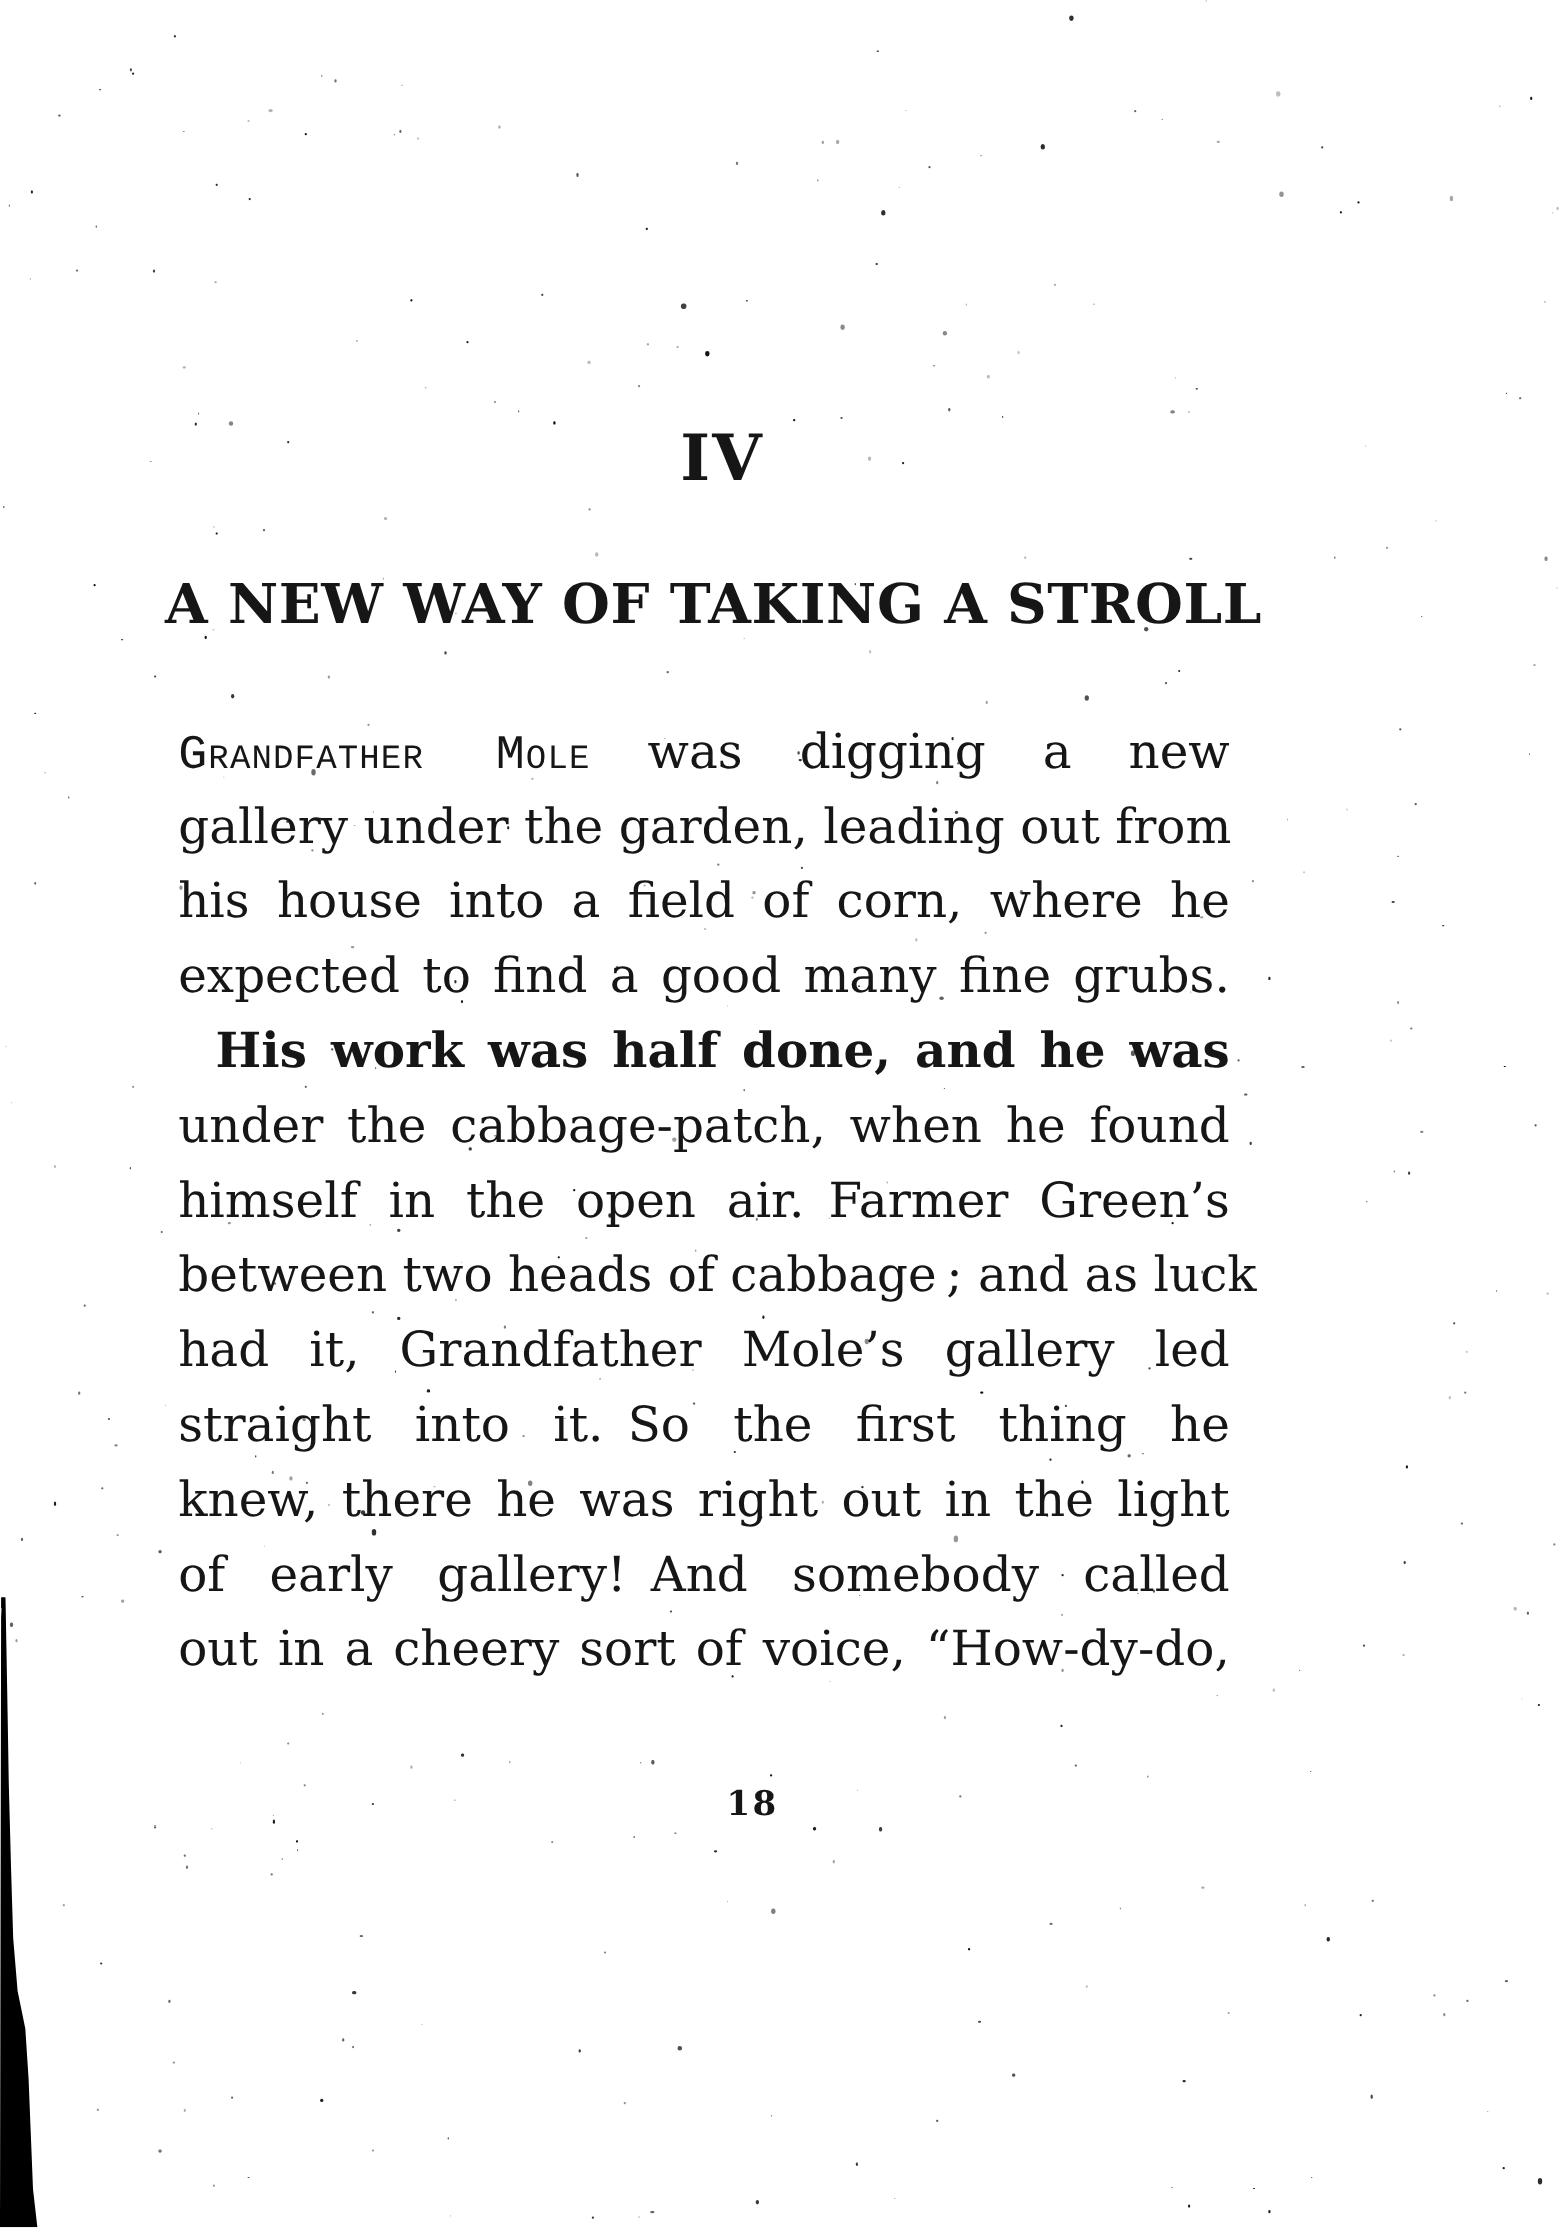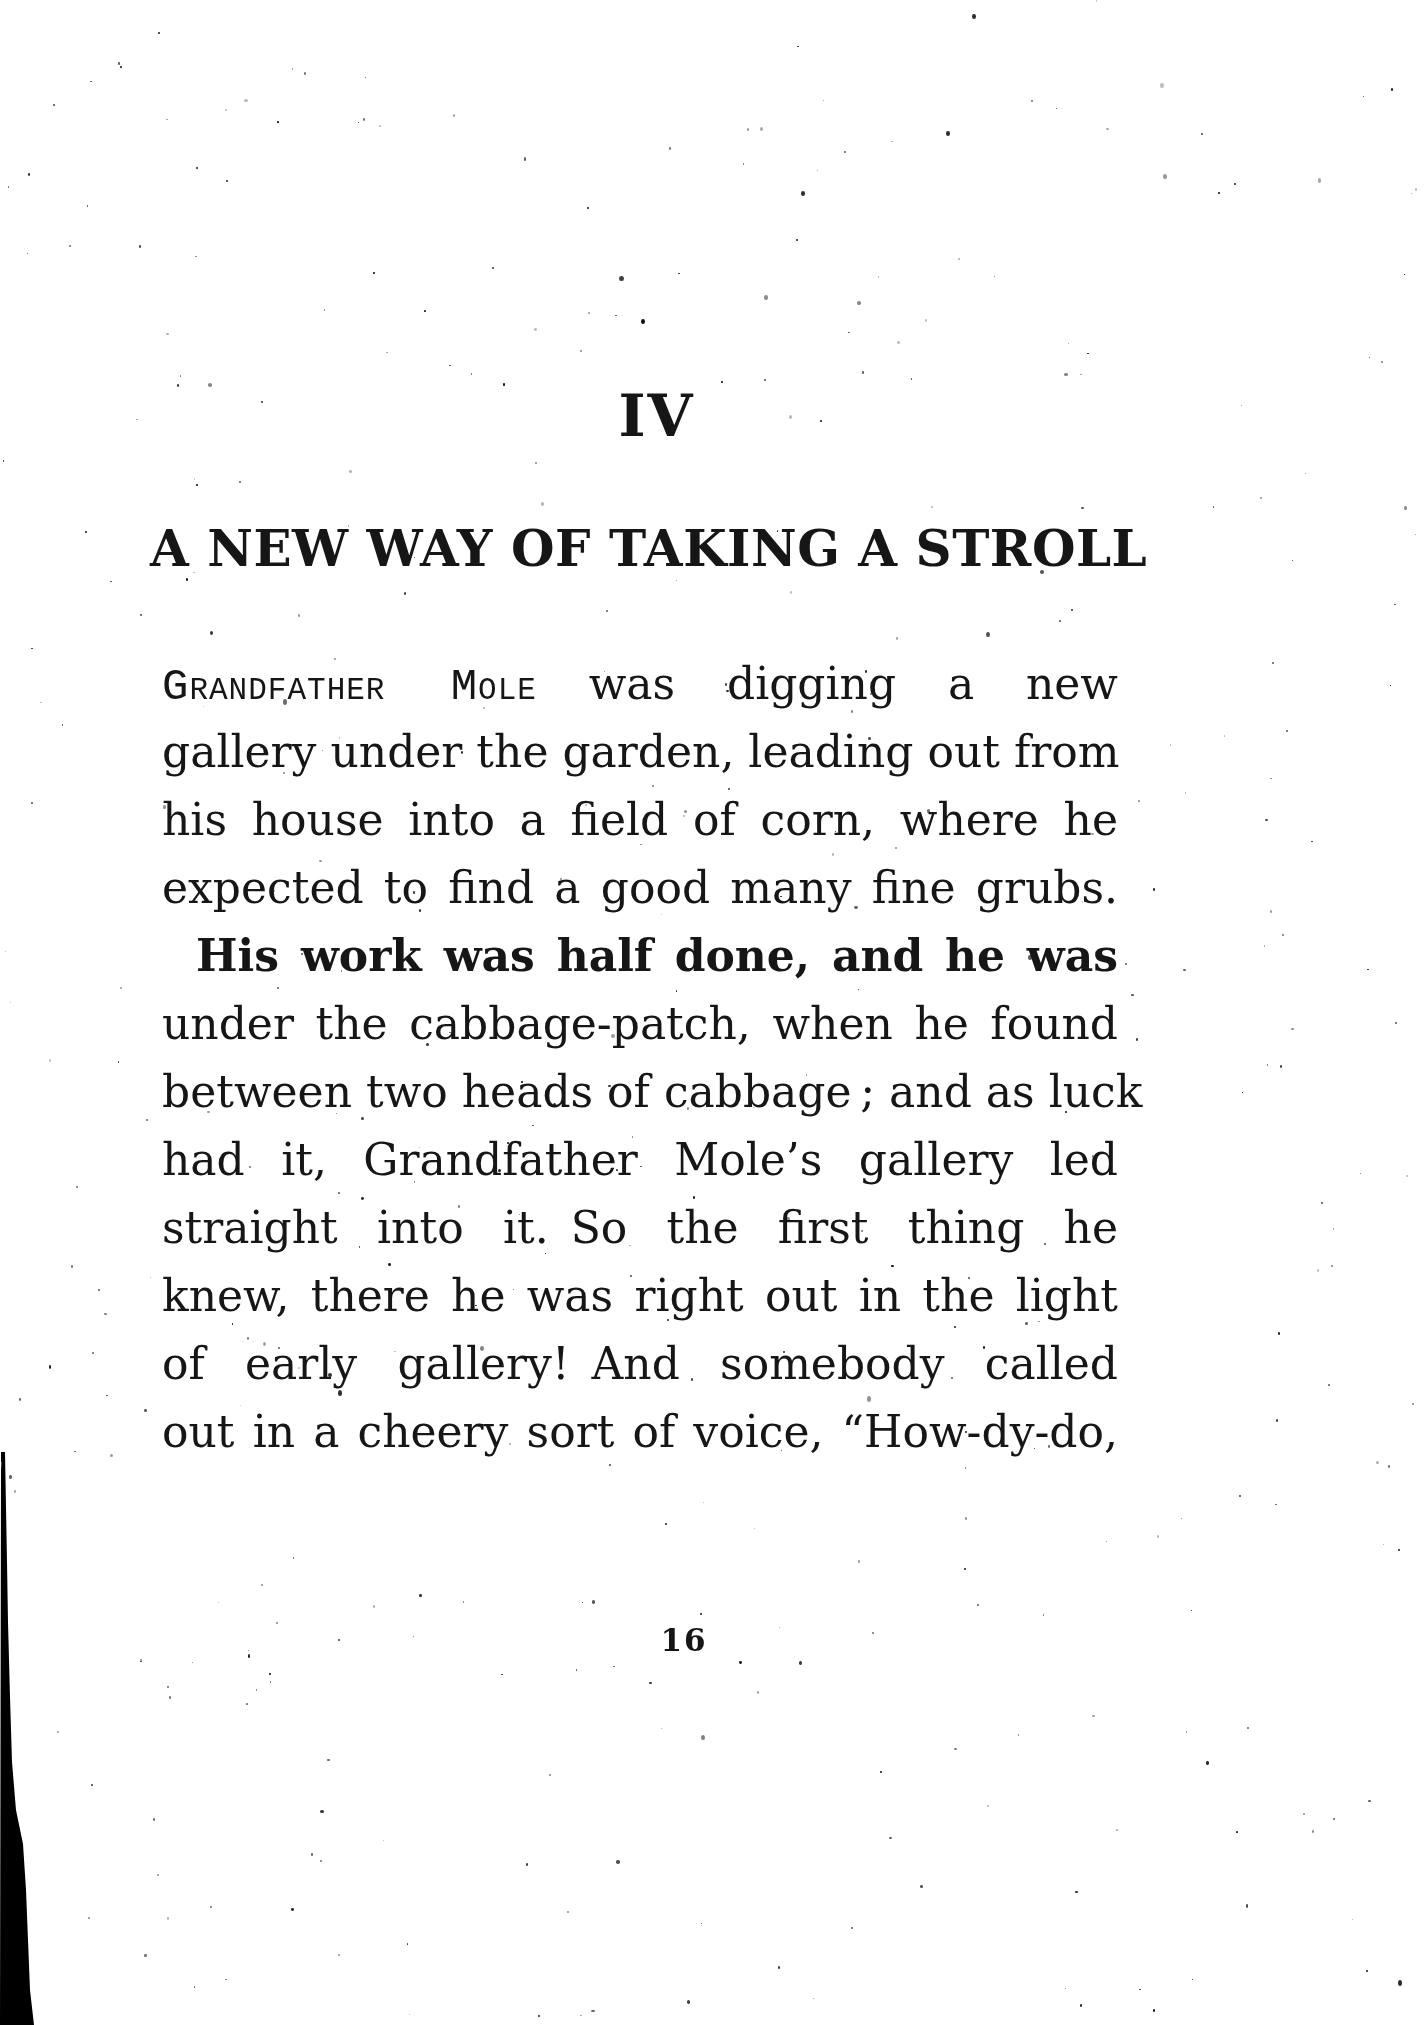--- a/index.html
+++ b/index.html
@@ -505,23 +505,24 @@
 
   <h1 class="chapter-title">A NEW WAY OF TAKING A STROLL</h1>
 
   <div class="body-text">
     <div class="line"><span class="sc">Grandfather Mole</span><span> was digging a new</span></div>
     <div class="line">gallery under the garden, leading out from</div>
     <div class="line">his house into a field of corn, where he</div>
     <div class="line">expected to find a good many fine grubs.</div>
     <div class="line indent">His work was half done, and he was</div>
     <div class="line">under the cabbage-patch, when he found</div>
+    <div class="line">himself in the open air. Farmer Green’s</div>
     <div class="line">between two heads of cabbage ; and as luck</div>
     <div class="line">had it, Grandfather Mole’s gallery led</div>
     <div class="line">straight into it. So the first thing he</div>
     <div class="line">knew, there he was right out in the light</div>
     <div class="line">of early gallery! And somebody called</div>
     <div class="line">out in a cheery sort of voice, “How-dy-do,</div>
   </div>
 
-  <div class="page-number">16</div>
+  <div class="page-number">18</div>
 
 </div>
 
 </body></html>

